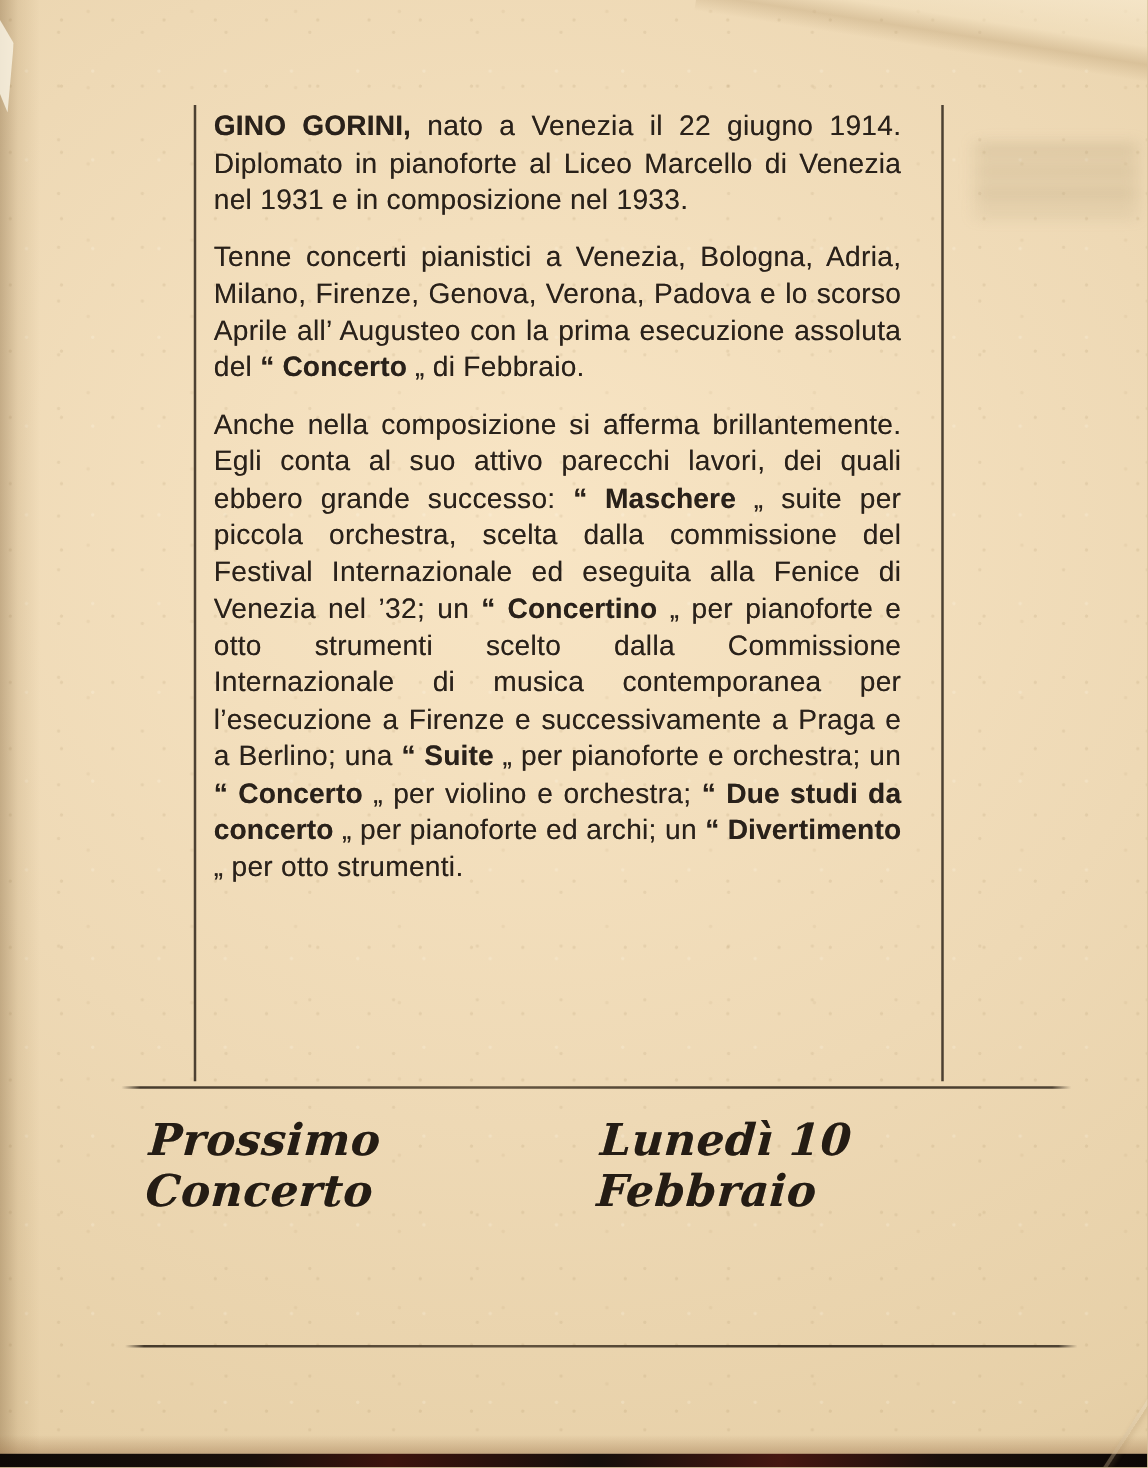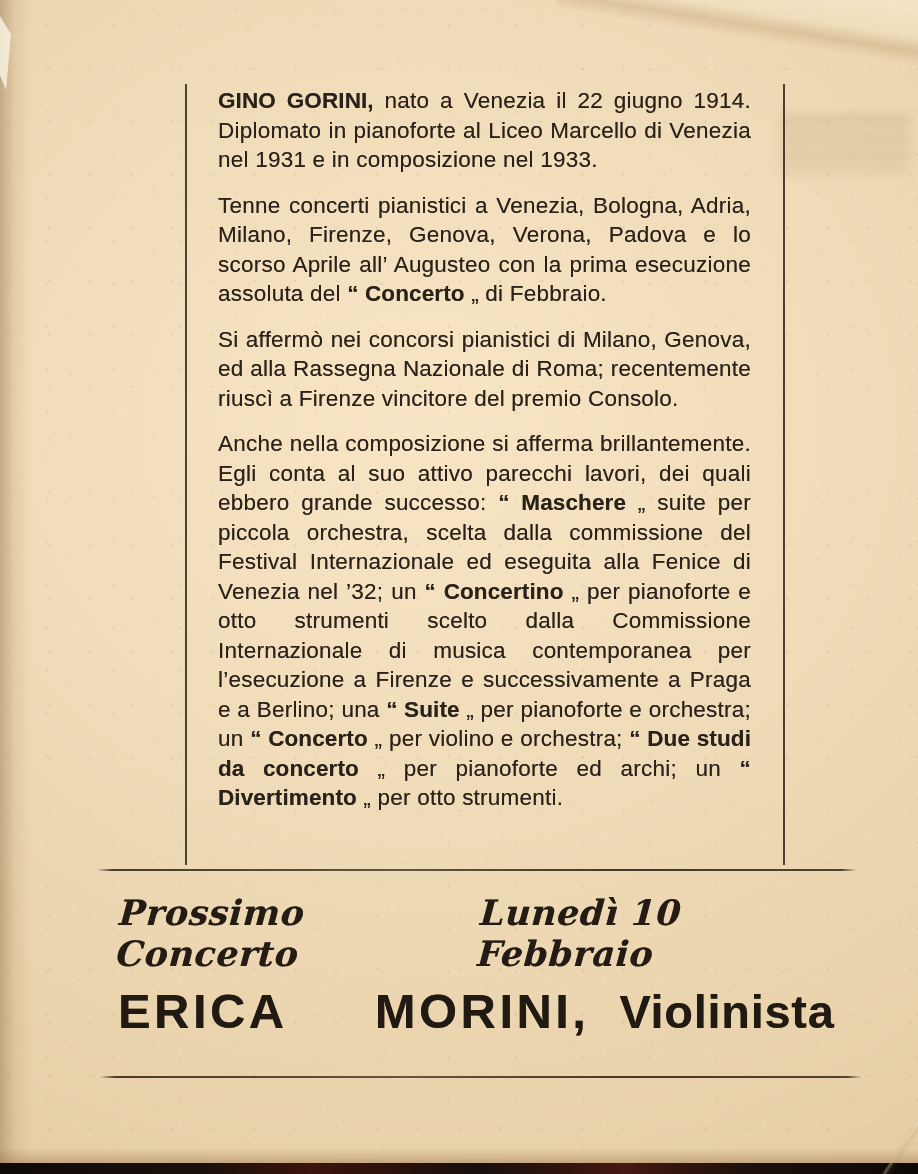--- a/index.html
+++ b/index.html
@@ -51,25 +51,25 @@
   }
   .ghost-bleed{
     position:absolute;left:780px;top:116px;width:130px;height:56px;pointer-events:none;
     background:repeating-linear-gradient(180deg,
       rgba(158,138,98,.30) 0 9px,
       rgba(230,210,172,.05) 9px 17px);
     filter:blur(6px);
   }
   
   .bio-block{
-    position:absolute;left:185px;top:84px;width:600px;height:781px;
+    position:absolute;left:155px;top:84px;width:600px;height:781px;
     box-sizing:border-box;
     border-left:2px solid rgba(48,38,27,.85);
     border-right:2px solid rgba(48,38,27,.85);
-    padding:2px 32px 0 31px;
+    padding:2px 32px 0 14px;
     color:var(--ink,#29211a);
   }
   .bio-p{
     margin:0 0 16px 0;
     font-size:22.5px;line-height:29.5px;
     letter-spacing:.01em;
     text-align:justify;
     -moz-text-align-last:left;text-align-last:left;
     text-shadow:0 0 .4px rgba(41,33,26,.55);
   }
@@ -120,34 +120,29 @@
 <div class="page">
   <div class="speckle"></div>
   <div class="edge-left"></div>
   <div class="edge-notch"></div>
   <div class="crease-top-right"></div>
   <div class="ghost-bleed"></div>
 
   <div class="bio-block">
       <p class="bio-p"><span class="b">GINO GORINI,</span><span> nato a Venezia il 22 giugno 1914. Diplomato in pianoforte al Liceo Marcello di Venezia nel 1931 e in composizione nel 1933.</span></p>
       <p class="bio-p"><span>Tenne concerti pianistici a Venezia, Bologna, Adria, Milano, Firenze, Genova, Verona, Padova e lo scorso Aprile all’ Augusteo con la prima esecuzione assoluta del </span><span class="b">“ Concerto</span><span> „ di Febbraio.</span></p>
-      <p class="bio-p"><span>Si affermò nei concorsi pianistici di Milano, Genova, ed alla Rassegna Nazionale di Roma; recentemente riuscì a Firenze vincitore del premio Consolo.</span></p>
       <p class="bio-p"><span>Anche nella composizione si afferma brillantemente. Egli conta al suo attivo parecchi lavori, dei quali ebbero grande successo: </span><span class="b">“ Maschere</span><span> „ suite per piccola orchestra, scelta dalla commissione del Festival Internazionale ed eseguita alla Fenice di Venezia nel ’32; un </span><span class="b">“ Concertino</span><span> „ per pianoforte e otto strumenti scelto dalla Commissione Internazionale di musica contemporanea per l’esecuzione a Firenze e successivamente a Praga e a Berlino; una </span><span class="b">“ Suite</span><span> „ per pianoforte e orchestra; un </span><span class="b">“ Concerto</span><span> „ per violino e orchestra; </span><span class="b">“ Due studi da concerto</span><span> „ per pianoforte ed archi; un </span><span class="b">“ Divertimento</span><span> „ per otto strumenti.</span></p>
     </div>
 
   <div class="rule rule-1"></div>
 
   <div class="announce">
     <span class="script">Prossimo Concerto</span>
     <span class="script">Lunedì 10 Febbraio</span>
   </div>
 
-  <div class="headline">
-    <span class="name">ERICA MORINI,</span>
-    <span class="role">Violinista</span>
-  </div>
 
   <div class="rule rule-2"></div>
 
   <div class="paper-edge"></div>
   <div class="bottom-strip"></div>
   <div class="crease-bottom-right"></div>
 </div>
 
 </body></html>

